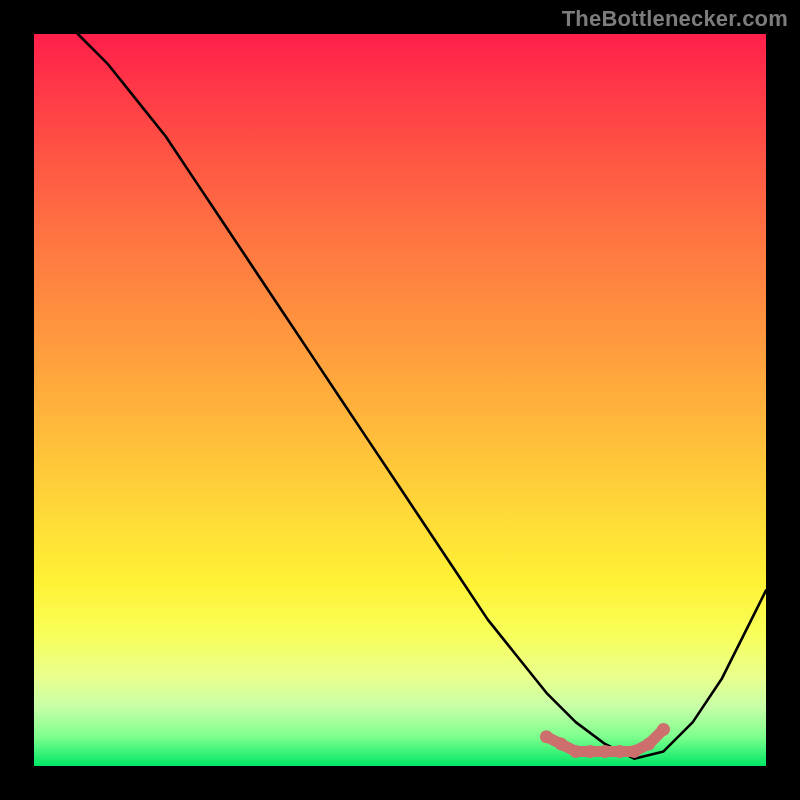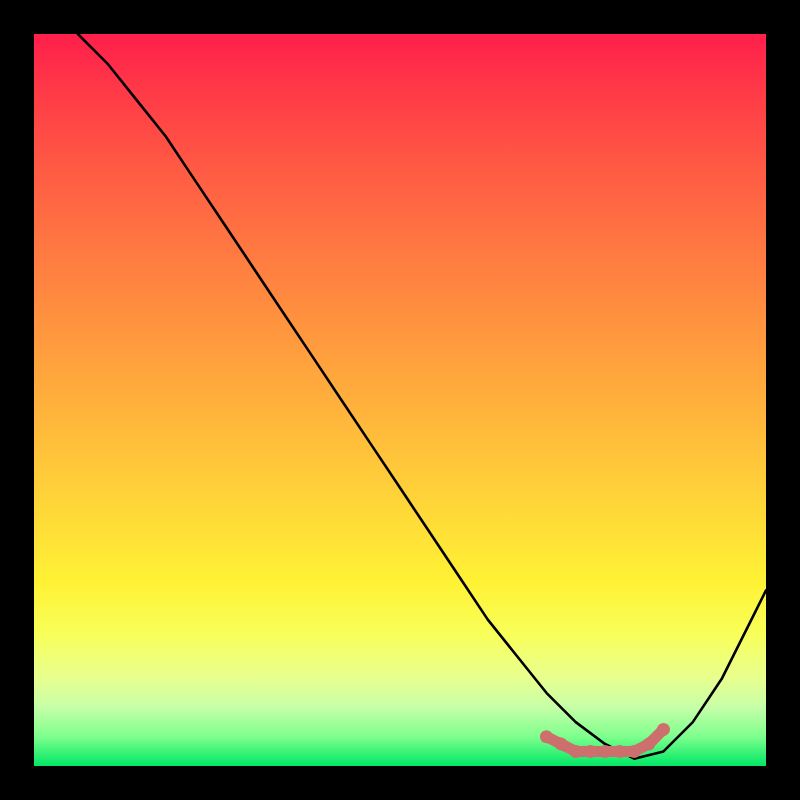--- a/index.html
+++ b/index.html
@@ -65,20 +65,21 @@
     font-size: 22px;
     font-weight: 600;
     letter-spacing: 0.2px;
   }
 </style>
 </head>
 <body>
 
 <div class="frame">
 
+  <div class="watermark">TheBottlenecker.com</div>
 
   <div class="plot-area">
     <div class="gradient"></div>
 
     <svg class="curve-svg" viewBox="0 0 732 732" preserveAspectRatio="none">
       <path id="main-curve" fill="none" stroke="#000000" stroke-width="2.6" stroke-linecap="round" stroke-linejoin="round" d="M43.9 0.0 L73.2 29.3 L102.5 65.9 L131.8 102.5 L161.0 146.4 L190.3 190.3 L219.6 234.2 L248.9 278.2 L278.2 322.1 L307.4 366.0 L336.7 409.9 L366.0 453.8 L395.3 497.8 L424.6 541.7 L453.8 585.6 L483.1 622.2 L512.4 658.8 L541.7 688.1 L571.0 710.0 L600.2 724.7 L629.5 717.4 L658.8 688.1 L688.1 644.2 L717.4 585.6 L732.0 556.3"></path>
       <g id="optimal-band">
           <path d="M512.4 702.7 L527.0 710.0 L541.7 717.4 L556.3 717.4 L571.0 717.4 L585.6 717.4 L600.2 717.4 L614.9 710.0 L629.5 695.4" fill="none" stroke="#cc6f6d" stroke-width="11" stroke-linecap="round" stroke-linejoin="round"></path>
           <circle cx="512.4" cy="702.7" r="6.5" fill="#cc6f6d"></circle>
           <circle cx="527.0" cy="710.0" r="6.5" fill="#cc6f6d"></circle>

